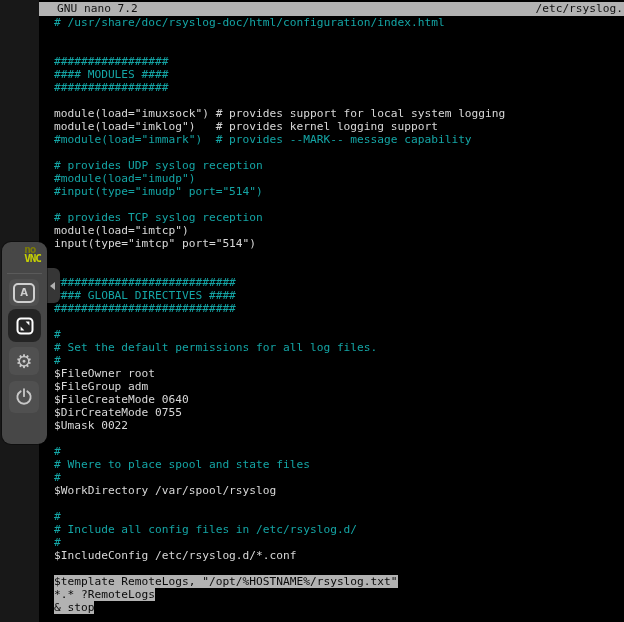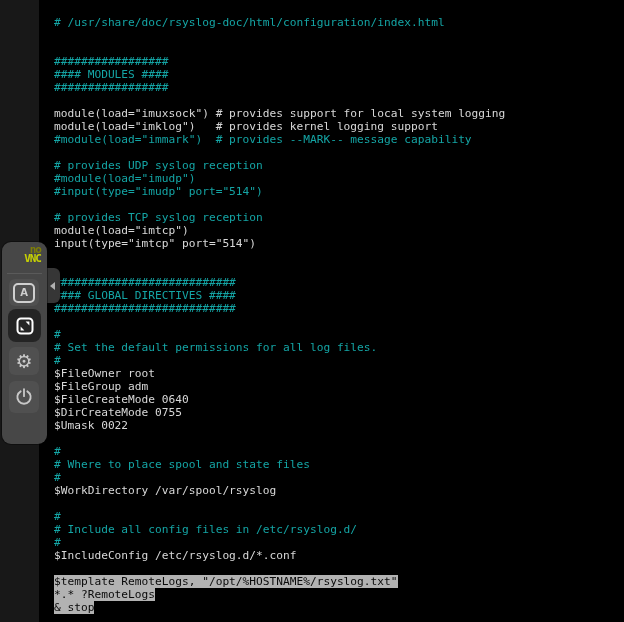--- a/index.html
+++ b/index.html
@@ -42,21 +42,21 @@
   .c-cm{color:var(--comment);}
   .c-fg{color:var(--terminal-fg);}
   .c-sel{background:var(--sel-bg);color:var(--sel-fg);text-align:right;}
   
   .vnc-panel{
     position:absolute;left:2px;top:242px;width:45px;height:202px;
     background:var(--panel-bg);border-radius:9px;z-index:10;
     box-shadow:0 0 0 1px rgba(0,0,0,0.35);
   }
   .vnc-logo{
-    position:absolute;top:3px;right:6px;text-align:right;
+    position:absolute;top:3px;right:6px;text-align:left;
     font-family:"DejaVu Sans Mono",monospace;font-weight:bold;
     font-size:11px;line-height:9px;letter-spacing:-1px;
   }
   .vnc-logo .logo-top{color:var(--logo-no);display:block;}
   .vnc-logo .logo-bottom{color:var(--logo-vnc);display:block;}
   .vnc-divider{position:absolute;top:31px;left:5px;right:5px;height:1px;background:#5a5a5a;}
   .vnc-btn{
     position:absolute;left:7px;width:30px;display:flex;align-items:center;justify-content:center;
     background:rgba(255,255,255,0.05);border-radius:6px;cursor:pointer;
   }
@@ -80,20 +80,24 @@
     border-top:4px solid transparent;border-bottom:4px solid transparent;
     border-right:5px solid #b0b0b0;
   }
 </style>
 </head>
 <body>
 
 <div class="side-strip"></div>
 
 <div class="terminal">
+  <div class="titlebar">
+    <span class="app">GNU nano 7.2</span>
+    <span class="file">/etc/rsyslog.</span>
+  </div>
   <div class="content" id="editor"><div class="line"><span class="c-cm"># /usr/share/doc/rsyslog-doc/html/configuration/index.html</span></div><div class="line"></div><div class="line"></div><div class="line"><span class="c-cm">#################</span></div><div class="line"><span class="c-cm">#### MODULES ####</span></div><div class="line"><span class="c-cm">#################</span></div><div class="line"></div><div class="line"><span class="c-fg">module(load="imuxsock") # provides support for local system logging</span></div><div class="line"><span class="c-fg">module(load="imklog")   # provides kernel logging support</span></div><div class="line"><span class="c-cm">#module(load="immark")  # provides --MARK-- message capability</span></div><div class="line"></div><div class="line"><span class="c-cm"># provides UDP syslog reception</span></div><div class="line"><span class="c-cm">#module(load="imudp")</span></div><div class="line"><span class="c-cm">#input(type="imudp" port="514")</span></div><div class="line"></div><div class="line"><span class="c-cm"># provides TCP syslog reception</span></div><div class="line"><span class="c-fg">module(load="imtcp")</span></div><div class="line"><span class="c-fg">input(type="imtcp" port="514")</span></div><div class="line"></div><div class="line"></div><div class="line"><span class="c-cm">###########################</span></div><div class="line"><span class="c-cm">#### GLOBAL DIRECTIVES ####</span></div><div class="line"><span class="c-cm">###########################</span></div><div class="line"></div><div class="line"><span class="c-cm">#</span></div><div class="line"><span class="c-cm"># Set the default permissions for all log files.</span></div><div class="line"><span class="c-cm">#</span></div><div class="line"><span class="c-fg">$FileOwner root</span></div><div class="line"><span class="c-fg">$FileGroup adm</span></div><div class="line"><span class="c-fg">$FileCreateMode 0640</span></div><div class="line"><span class="c-fg">$DirCreateMode 0755</span></div><div class="line"><span class="c-fg">$Umask 0022</span></div><div class="line"></div><div class="line"><span class="c-cm">#</span></div><div class="line"><span class="c-cm"># Where to place spool and state files</span></div><div class="line"><span class="c-cm">#</span></div><div class="line"><span class="c-fg">$WorkDirectory /var/spool/rsyslog</span></div><div class="line"></div><div class="line"><span class="c-cm">#</span></div><div class="line"><span class="c-cm"># Include all config files in /etc/rsyslog.d/</span></div><div class="line"><span class="c-cm">#</span></div><div class="line"><span class="c-fg">$IncludeConfig /etc/rsyslog.d/*.conf</span></div><div class="line"></div><div class="line"><span class="c-sel">$template RemoteLogs, "/opt/%HOSTNAME%/rsyslog.txt"</span></div><div class="line"><span class="c-sel">*.* ?RemoteLogs</span></div><div class="line"><span class="c-sel">&amp; stop</span></div></div>
 </div>
 
 <div class="vnc-panel">
   <div class="vnc-logo">
     <span class="logo-top">no</span>
     <span class="logo-bottom">VNC</span>
   </div>
   <div class="vnc-divider"></div>
 

